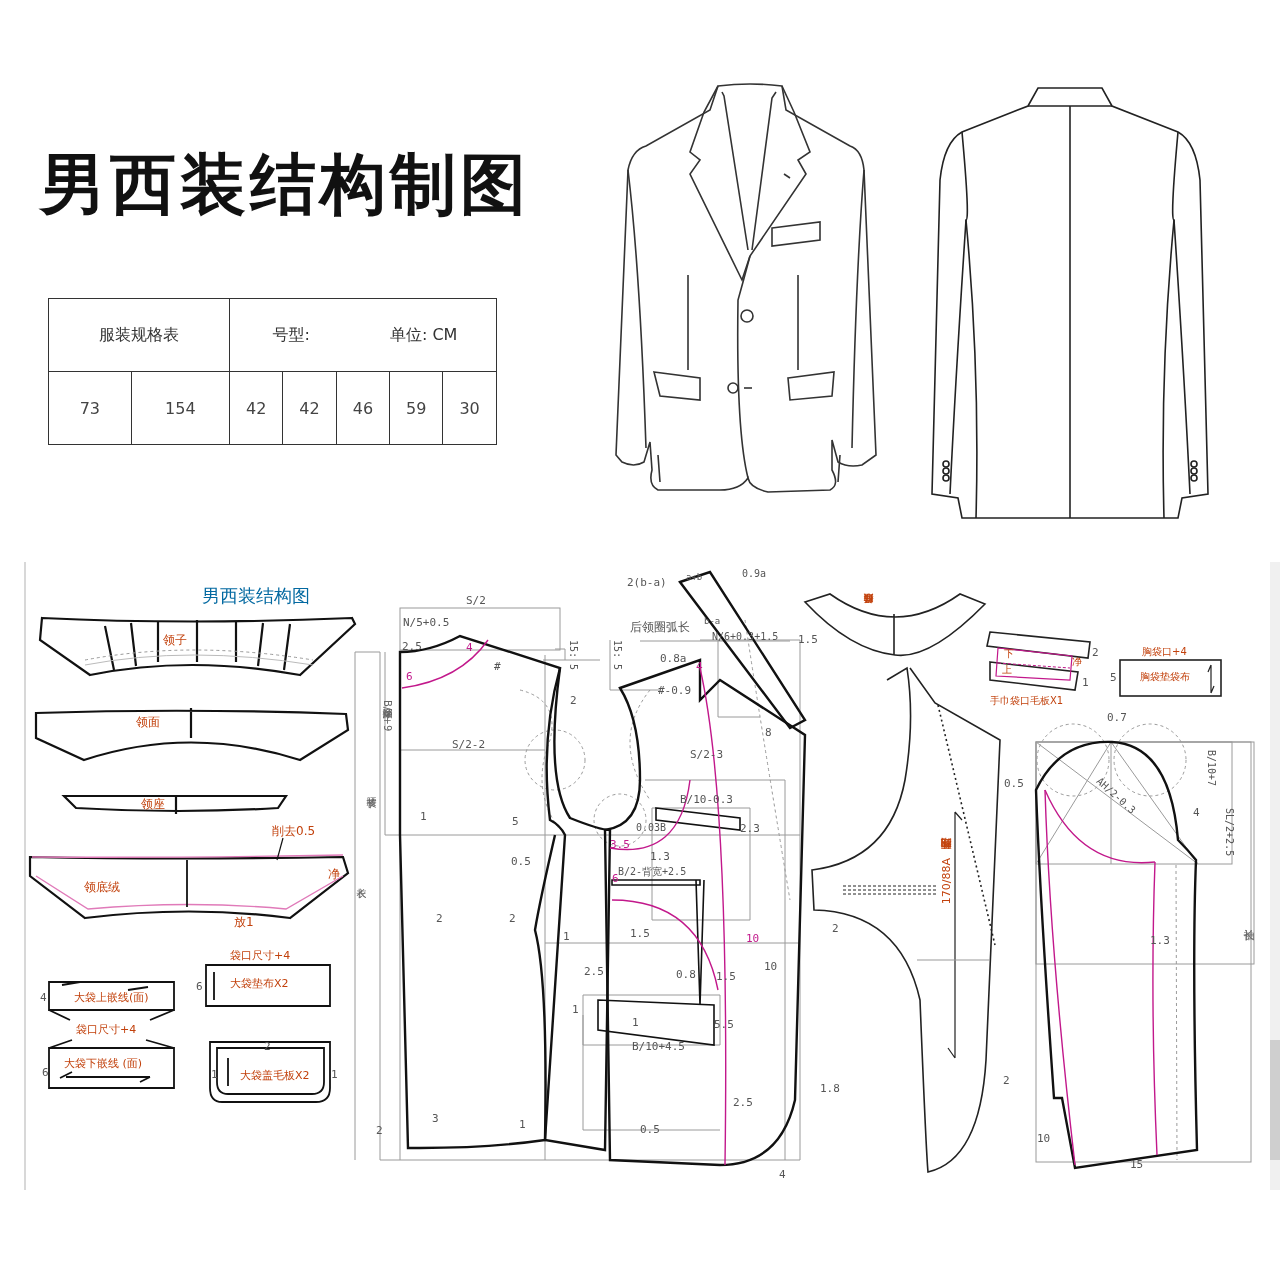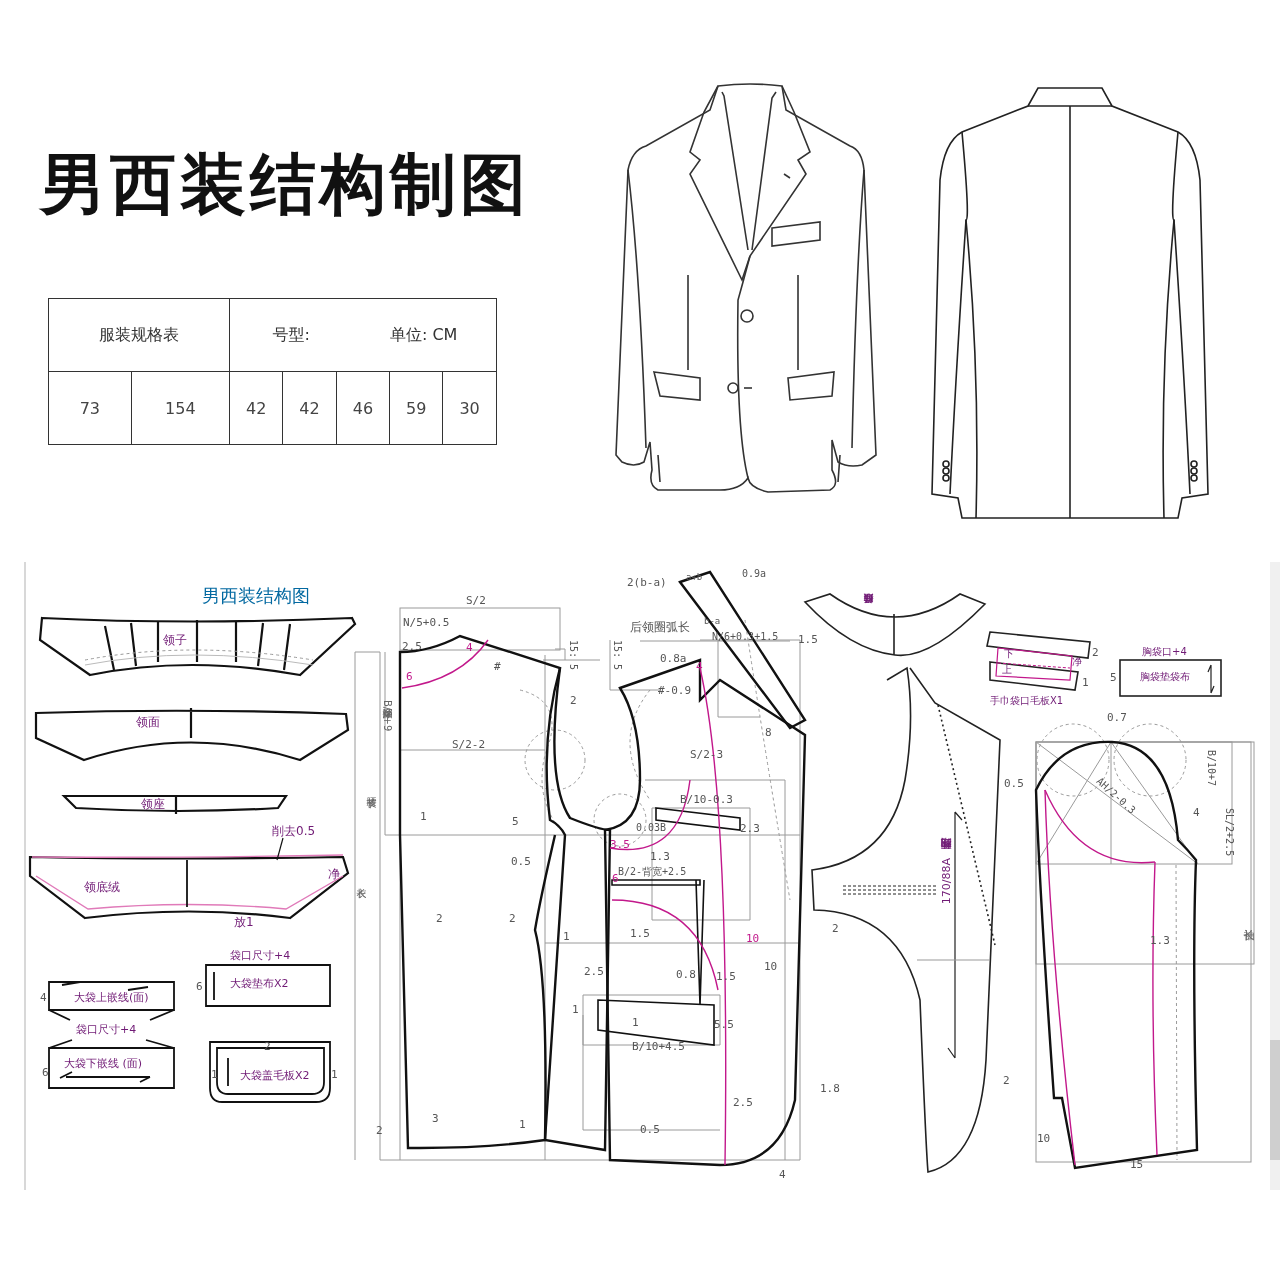--- a/index.html
+++ b/index.html
@@ -9,21 +9,21 @@
   .spec-table td { border:1.5px solid #333; text-align:center; height:40px; padding:16px; }
   .spec-table .hdr-left { text-align:center; }
   .spec-table .hdr-right { text-align:center; padding-left:20px; }
   .spec-table .val { font-family:"DejaVu Sans", sans-serif; color:#444; }
   .sketch { position:absolute; }
   .bottom-panel { position:absolute; left:24px; top:562px; width:1246px; height:628px; border-left:2px solid #d8d8d8; background:#fff; }
   .scroll-strip { position:absolute; left:1270px; top:562px; width:10px; height:628px; background:#f0f0f0; }
   .scroll-thumb { position:absolute; left:0; top:478px; width:10px; height:120px; background:#cfcfcf; }
   .sub-title { position:absolute; left:202px; top:572px; font-size:18px; color:#0369a1;margin-top:12px; }
   .lbl { position:absolute; font-size:11px; color:#555; font-family:"DejaVu Sans Mono", monospace; white-space:nowrap; }
-  .lbl-cn { position:absolute; font-size:12px; color:#701a75; white-space:nowrap; }
+  .lbl-cn { position:absolute; font-size:12px; color:#c2410c; white-space:nowrap; }
   .lbl-pink { position:absolute; font-size:11px; color:#c2188b; font-family:"DejaVu Sans Mono", monospace; }
   .vert { writing-mode:vertical-rl; }
   svg.draw { position:absolute; left:0; top:0; }
 </style>
 </head>
 <body>
 
 <div class="main-title">男西装结构制图</div>
 
 <table class="spec-table">

